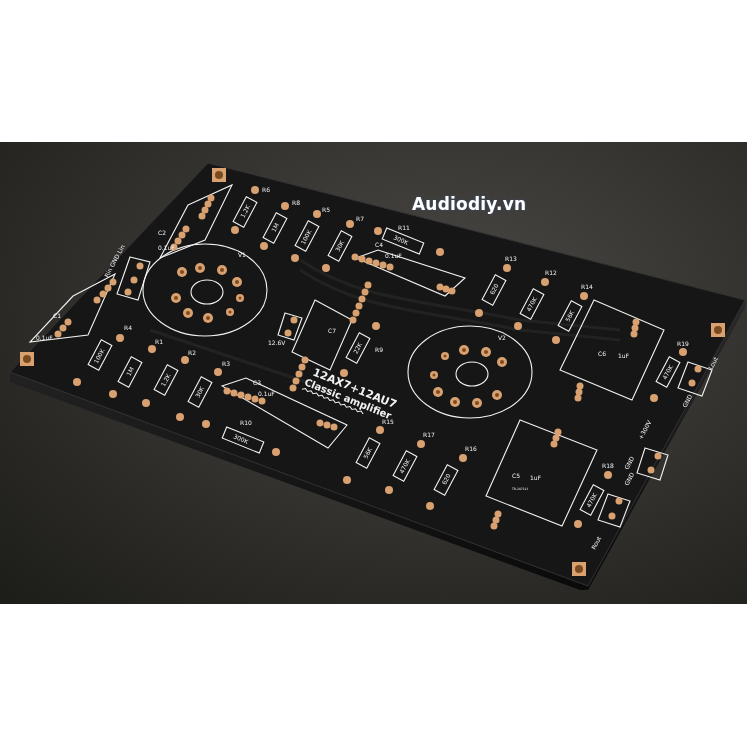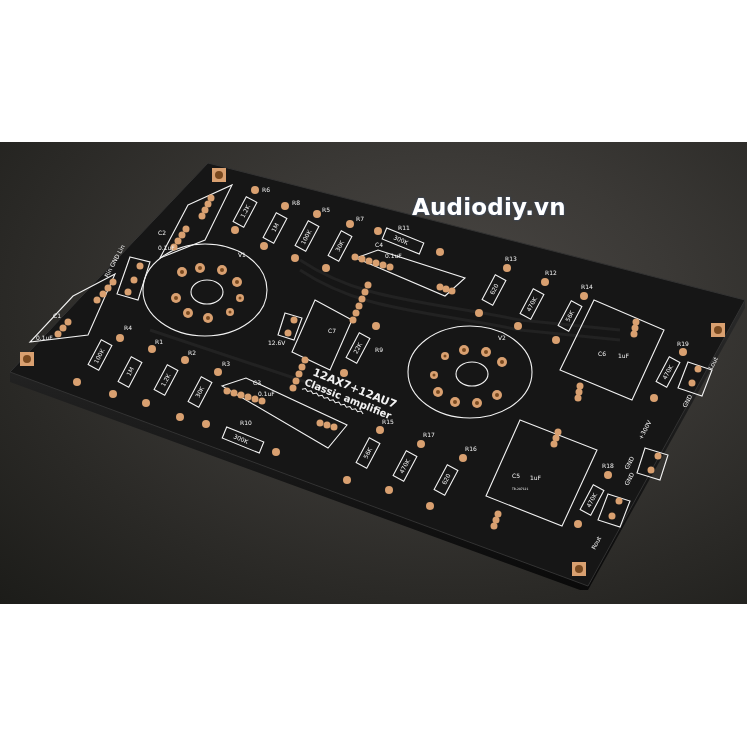--- a/index.html
+++ b/index.html
@@ -1,21 +1,21 @@
 <!DOCTYPE html>
 <html><head>
 <meta charset="utf-8">
 <style>
   html, body { margin:0; padding:0; background:#ffffff; }
   body { width:747px; height:747px; position:relative; overflow:hidden; font-family:"DejaVu Sans", sans-serif; }
   .photo { position:absolute; left:0; top:142px; width:747px; height:462px; overflow:hidden;
     background: radial-gradient(ellipse at 60% 35%, #4a4744 0%, #3b3936 35%, #2a2926 70%, #1c1c19 100%); }
   .photo svg { position:absolute; left:0; top:0; }
   .watermark { position:absolute; left:412px; top:52px; color:#ffffff; font-family:"DejaVu Sans", sans-serif;
-    font-size:23px; font-weight:bold; letter-spacing:0.2px; text-shadow:0 0 2px #3a5a8a; }
+    font-size:17px; font-weight:bold; letter-spacing:0.2px; text-shadow:0 0 2px #3a5a8a; }
   .silk { fill:none; stroke:#f2f2f2; stroke-width:1.1; }
   .silk-t { fill:#f2f2f2; font-family:"DejaVu Sans", sans-serif; font-size:6px; }
   .pad { fill:#d9a070; }
   .hole { fill:#7a4a20; }
 </style>
 </head>
 <body>
 
 <div class="photo">
   <svg width="747" height="462" viewBox="0 142 747 462">

